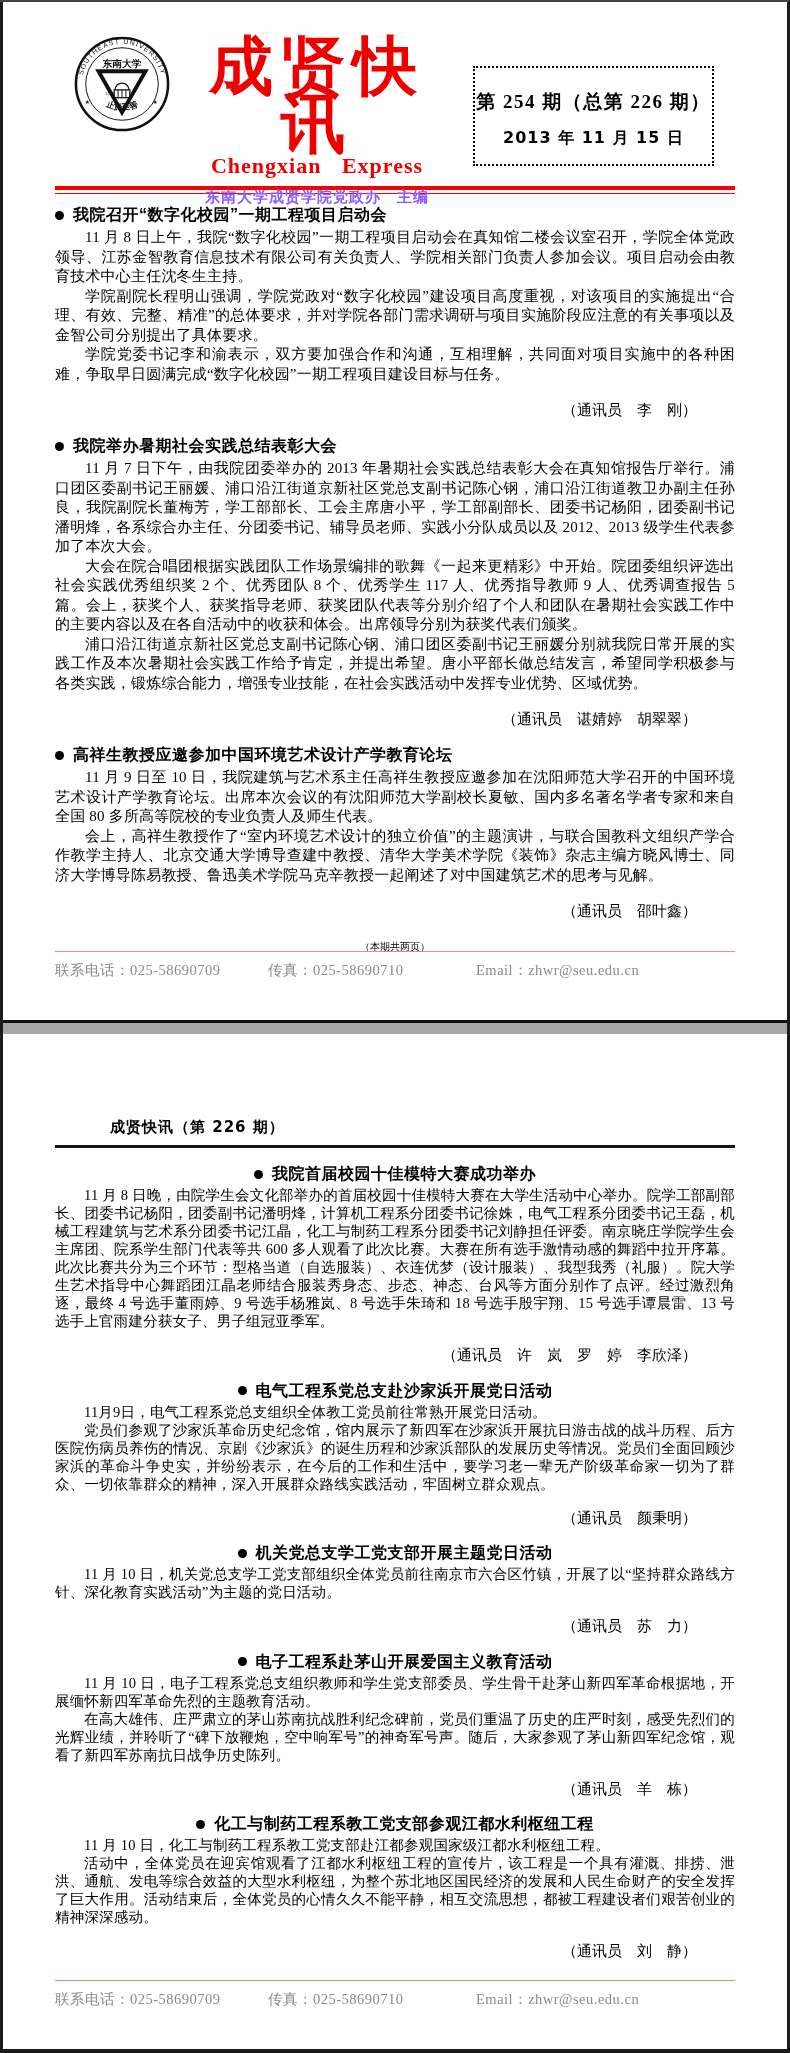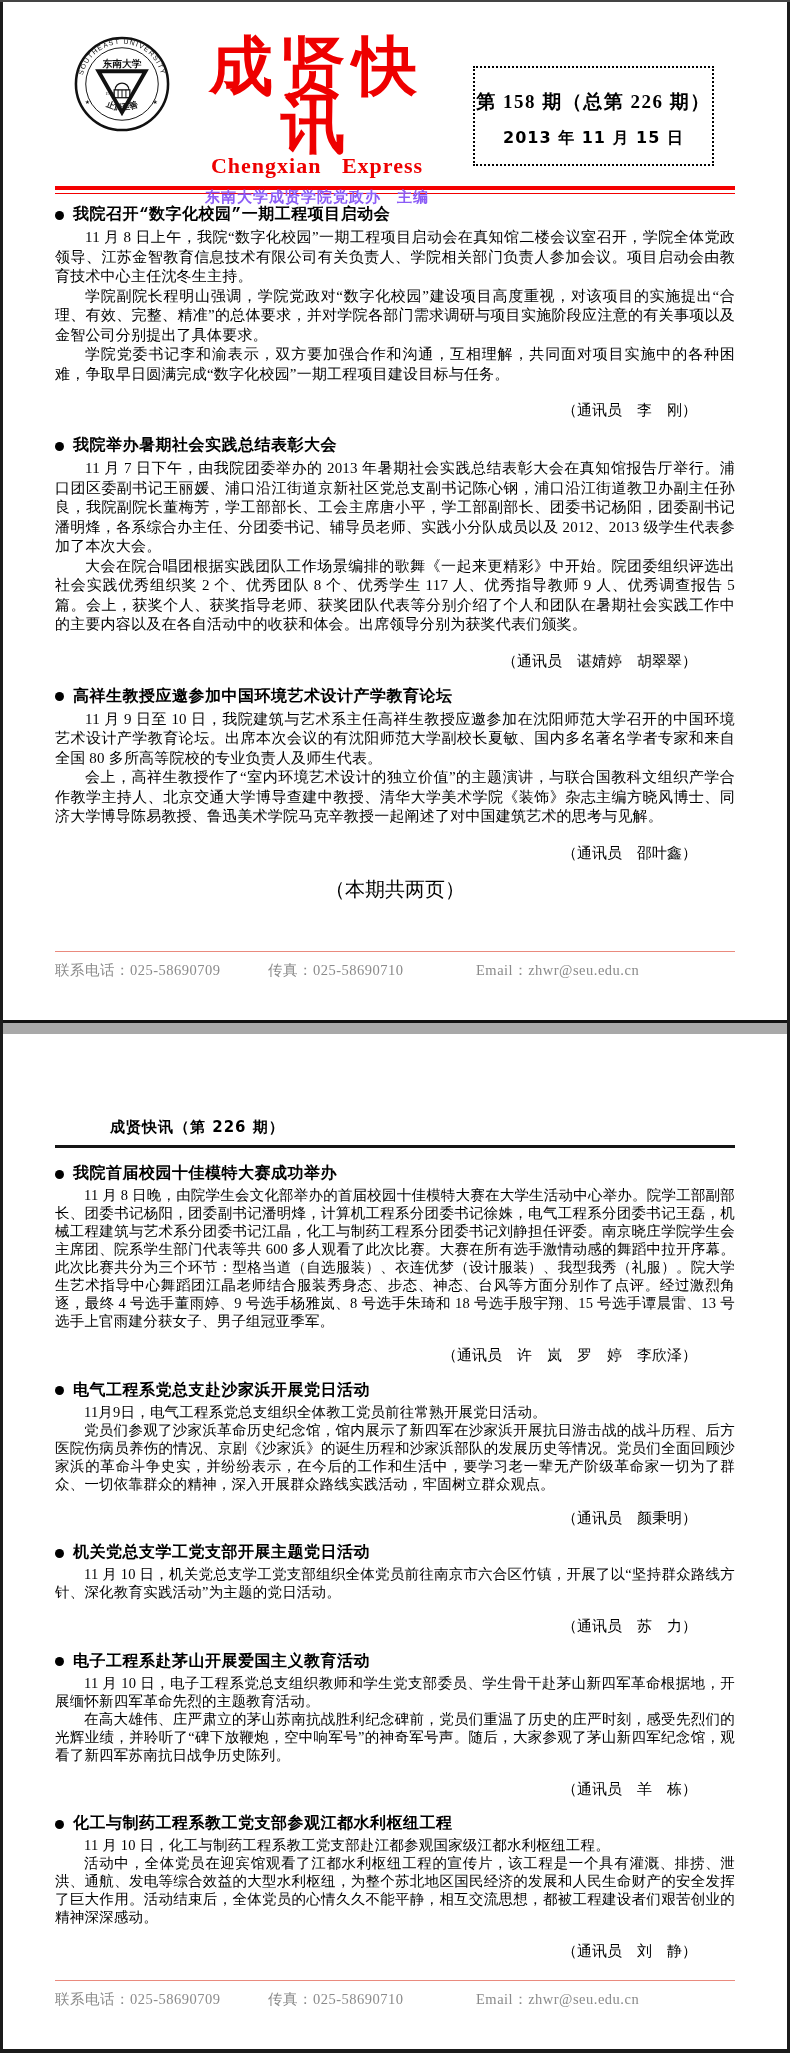--- a/index.html
+++ b/index.html
@@ -32,28 +32,28 @@
   .publisher{font-size:15px;line-height:18px;font-weight:bold;color:#8b5cf6;margin-top:9px;letter-spacing:1px;
              font-family:"DejaVu Sans","Liberation Sans",sans-serif;}
   .issue-box{position:absolute;right:21px;top:31px;width:241px;height:100px;border:2px dotted #000;
              text-align:center;box-sizing:border-box;}
   .issue-no{margin-top:21px;font-size:19px;font-weight:bold;letter-spacing:1.5px;}
   .issue-date{margin-top:13px;font-size:16px;font-weight:bold;letter-spacing:1px;
               font-family:"DejaVu Sans","Liberation Sans",sans-serif;}
   .red-rule{margin-top:16px;margin-bottom:11px;height:3px;border-top:4px solid #f40000;border-bottom:1px solid #f40000;}
   
   .art-title{display:flex;align-items:center;margin:4px 0 3px;font-size:16px;line-height:20px;font-weight:bold;
-             font-family:Liberation Mono, monospace;letter-spacing:0.5px;}
+             font-family:Liberation Sans, sans-serif;letter-spacing:0.5px;}
   .bullet{flex:0 0 auto;width:9px;height:9px;border-radius:50%;background:#000;margin-right:9px;}
   p.body{margin:0;font-size:15px;line-height:19.5px;text-indent:2em;text-align:justify;letter-spacing:0.2px;}
   p.byline{margin:16px;font-size:15px;line-height:20px;text-align:right;padding-right:22px;}
-  .page-note{margin-top:1px;font-size:20px;line-height:20px;text-align:center;}
+  .page-note{margin-top:1px;font-size:10px;line-height:20px;text-align:center;}
   .page2 p.body{font-size:14.5px;line-height:18px;}
   .page2 p.byline{line-height:18.5px;}
-  .page2 .art-title{margin:5px 0 2px;}
+  .page2 .art-title{margin:5px 0 2px;justify-content:center;}
   
   .p2-header{margin-top:84px;margin-left:55px;font-size:15px;font-weight:bold;letter-spacing:1px;
              font-family:"DejaVu Sans","Liberation Sans",sans-serif;}
   .p2-rule{margin-top:8px;margin-bottom:16px;border-top:3px solid #161616;}
   
   .footer{position:absolute;left:52px;right:52px;bottom:40px;border-top:1px solid #ea8a7e;
           padding-top:9px;display:flex;color:#8a8a8a;font-size:14.5px;letter-spacing:0.5px;}
   .footer .f1{width:213px;}
   .footer .f2{width:208px;}
   .footer .f3{flex:1;}
@@ -105,21 +105,21 @@
         <text x="81" y="70" font-size="6" fill="#111">★</text>
       </svg>
 
       <div class="title-block">
         <div class="title-cn" style="color:#ee0000;">成贤快讯</div>
         <div class="title-en" style="color:#ee0000;">Chengxian Express</div>
         <div class="publisher">东南大学成贤学院党政办　主编</div>
       </div>
 
       <div class="issue-box">
-        <div class="issue-no">第 158 期（总第 226 期）</div>
+        <div class="issue-no">第 254 期（总第 226 期）</div>
         <div class="issue-date">2013 年 11 月 15 日</div>
       </div>
     </div>
 
     <div class="red-rule"></div>
 
     <div>
       <div class="art-title">
         <span class="bullet"></span>
         <span>我院召开“数字化校园”一期工程项目启动会</span>
@@ -130,20 +130,21 @@
       <p class="byline">（通讯员　李　刚）</p>
     </div>
 
     <div>
       <div class="art-title">
         <span class="bullet"></span>
         <span>我院举办暑期社会实践总结表彰大会</span>
       </div>
       <p class="body">11 月 7 日下午，由我院团委举办的 2013 年暑期社会实践总结表彰大会在真知馆报告厅举行。浦口团区委副书记王丽媛、浦口沿江街道京新社区党总支副书记陈心钢，浦口沿江街道教卫办副主任孙良，我院副院长董梅芳，学工部部长、工会主席唐小平，学工部副部长、团委书记杨阳，团委副书记潘明烽，各系综合办主任、分团委书记、辅导员老师、实践小分队成员以及 2012、2013 级学生代表参加了本次大会。</p>
       <p class="body">大会在院合唱团根据实践团队工作场景编排的歌舞《一起来更精彩》中开始。院团委组织评选出社会实践优秀组织奖 2 个、优秀团队 8 个、优秀学生 117 人、优秀指导教师 9 人、优秀调查报告 5 篇。会上，获奖个人、获奖指导老师、获奖团队代表等分别介绍了个人和团队在暑期社会实践工作中的主要内容以及在各自活动中的收获和体会。出席领导分别为获奖代表们颁奖。</p>
+      <p class="body">浦口沿江街道京新社区党总支副书记陈心钢、浦口团区委副书记王丽媛分别就我院日常开展的实践工作及本次暑期社会实践工作给予肯定，并提出希望。唐小平部长做总结发言，希望同学积极参与各类实践，锻炼综合能力，增强专业技能，在社会实践活动中发挥专业优势、区域优势。</p>
       <p class="byline">（通讯员　谌婧婷　胡翠翠）</p>
     </div>
 
     <div>
       <div class="art-title">
         <span class="bullet"></span>
         <span>高祥生教授应邀参加中国环境艺术设计产学教育论坛</span>
       </div>
       <p class="body">11 月 9 日至 10 日，我院建筑与艺术系主任高祥生教授应邀参加在沈阳师范大学召开的中国环境艺术设计产学教育论坛。出席本次会议的有沈阳师范大学副校长夏敏、国内多名著名学者专家和来自全国 80 多所高等院校的专业负责人及师生代表。</p>
       <p class="body">会上，高祥生教授作了“室内环境艺术设计的独立价值”的主题演讲，与联合国教科文组织产学合作教学主持人、北京交通大学博导查建中教授、清华大学美术学院《装饰》杂志主编方晓风博士、同济大学博导陈易教授、鲁迅美术学院马克辛教授一起阐述了对中国建筑艺术的思考与见解。</p>

